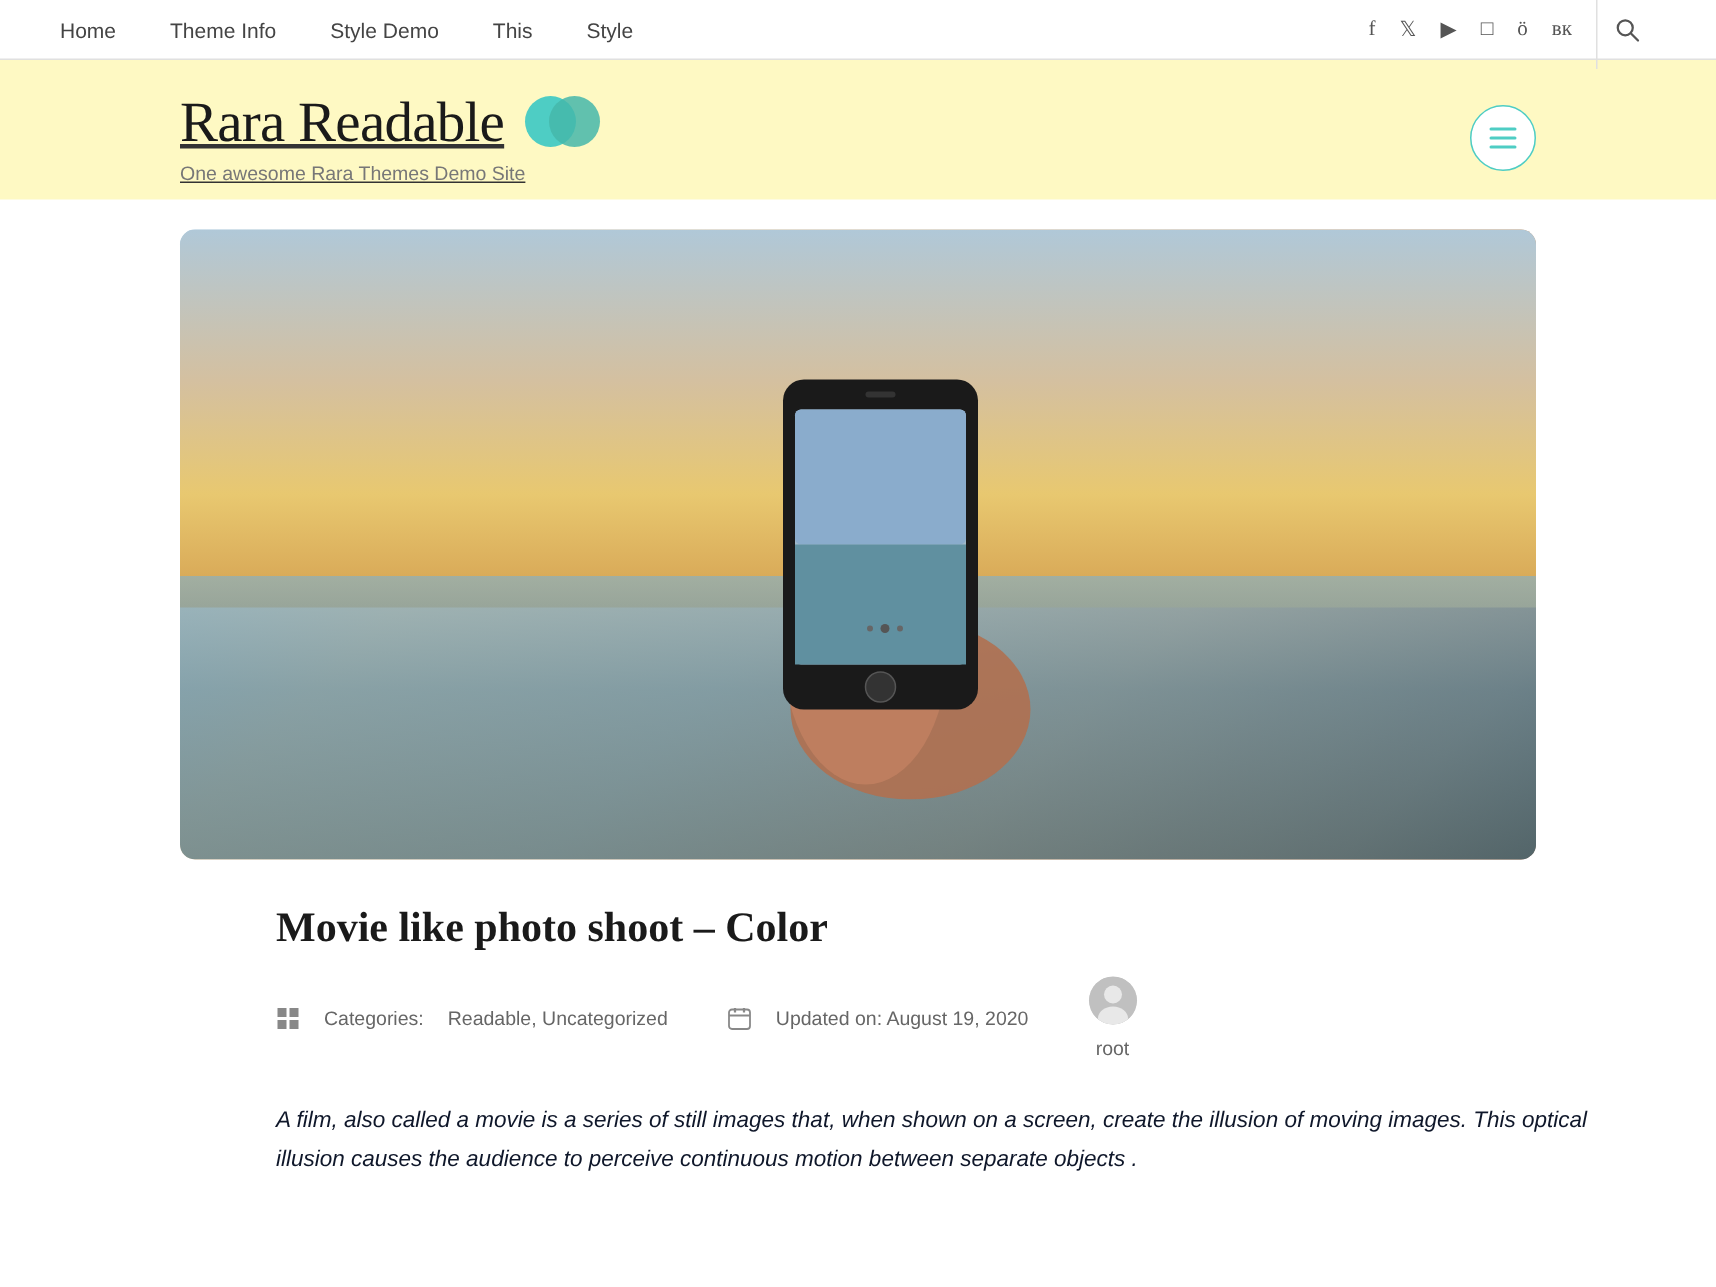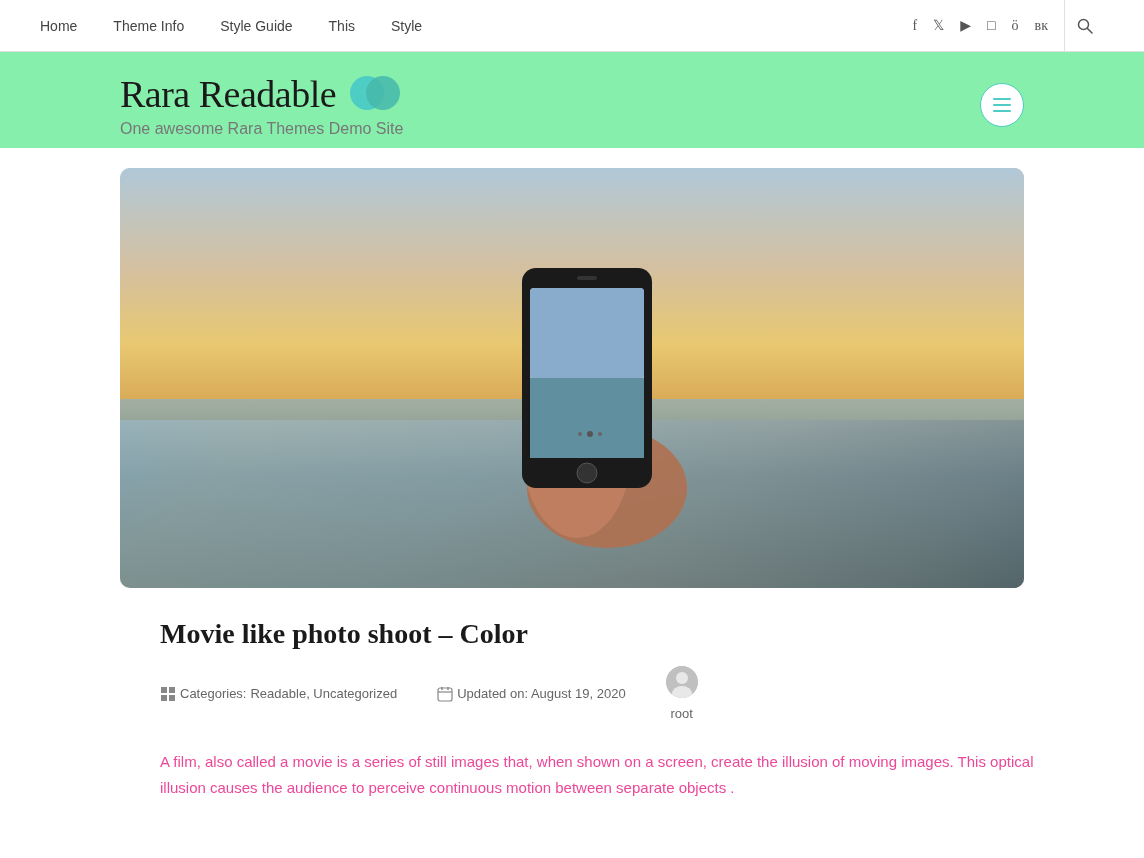--- a/index.html
+++ b/index.html
@@ -5,21 +5,21 @@
     * { margin: 0; padding: 0; box-sizing: border-box; }
     body { font-family: Georgia, 'Times New Roman', serif; background: #fff; color: #333; }
 
     
     .top-nav {
       display: flex;
       align-items: center;
       justify-content: space-between;
       border-bottom: 1px solid #e0e0e0;
       padding: 0 40px;
-      height: 52px;
+      height: 40px;
       background: #fff;
     }
     .top-nav-left { display: flex; gap: 36px; }
     .top-nav-left a {
       font-family: Arial, sans-serif;
       font-size: 14px;
       color: #444;
       text-decoration: none;
     }
     .top-nav-right { display: flex; align-items: center; gap: 16px; }
@@ -38,21 +38,22 @@
       border-left: 1px solid #e0e0e0;
       cursor: pointer;
     }
 
     
     .site-header {
       display: flex;
       align-items: center;
       justify-content: space-between;
       padding: 20px 120px 10px 120px;
-      background: #86efac;
+      background: #fef9c3;
+      text-decoration: underline;
     }
     .site-branding { display: flex; flex-direction: column; }
     .site-title-wrap { display: flex; align-items: center; gap: 14px; }
     .site-title {
       font-family: Georgia, serif;
       font-size: 38px;
       font-weight: normal;
       color: #1a1a1a;
       letter-spacing: -0.5px;
     }
@@ -76,21 +77,21 @@
       height: 34px;
       border-radius: 50%;
       background: #45b7aa;
       position: absolute;
       top: 0;
       left: 16px;
       opacity: 0.85;
     }
     .site-tagline {
       font-family: Arial, sans-serif;
-      font-size: 16px;
+      font-size: 13px;
       color: #777;
       margin-top: 4px;
     }
     .menu-btn {
       width: 44px;
       height: 44px;
       border-radius: 50%;
       border: 1.5px solid #4ecdc4;
       display: flex;
       align-items: center;
@@ -148,38 +149,39 @@
     .phone-hand {
       position: absolute;
       top: 50%;
       left: 50%;
       transform: translate(-50%, -50%);
     }
 
     
     .article-section {
       padding: 10px 72px 30px 160px;
+      margin-left: 24px;
     }
     .article-title {
       font-family: Georgia, serif;
       font-size: 28px;
       font-weight: bold;
       color: #1a1a1a;
       margin-bottom: 16px;
     }
     .article-meta {
       display: flex;
       align-items: center;
       gap: 40px;
       font-family: Arial, sans-serif;
       font-size: 13px;
       color: #666;
       margin-bottom: 28px;
     }
-    .meta-item { display: flex; align-items: center; gap: 4px; }
+    .meta-item { display: flex; align-items: center; gap: 16px; }
     .meta-icon {
       width: 16px;
       height: 16px;
       display: inline-flex;
       align-items: center;
       justify-content: center;
       color: #888;
     }
     .avatar-wrap {
       display: flex;
@@ -193,32 +195,33 @@
       border-radius: 50%;
       background: #c8c8c8;
       display: flex;
       align-items: center;
       justify-content: center;
       overflow: hidden;
     }
     .article-body {
       font-family: Arial, sans-serif;
       font-size: 15px;
-      color: #ec4899;
+      color: #0f172a;
       line-height: 1.7;
+      font-style: italic;
     }
   </style>
 </head>
 <body>
 
 <nav class="top-nav">
   <div class="top-nav-left">
     <a>Home</a>
     <a>Theme Info</a>
-    <a>Style Guide</a>
+    <a>Style Demo</a>
     <a>This</a>
     <a>Style</a>
   </div>
   <div class="top-nav-right">
     <a class="social-icon">f</a>
     <a class="social-icon">𝕏</a>
     <a class="social-icon">▶</a>
     <a class="social-icon">□</a>
     <a class="social-icon">ö</a>
     <a class="social-icon">вк</a>

